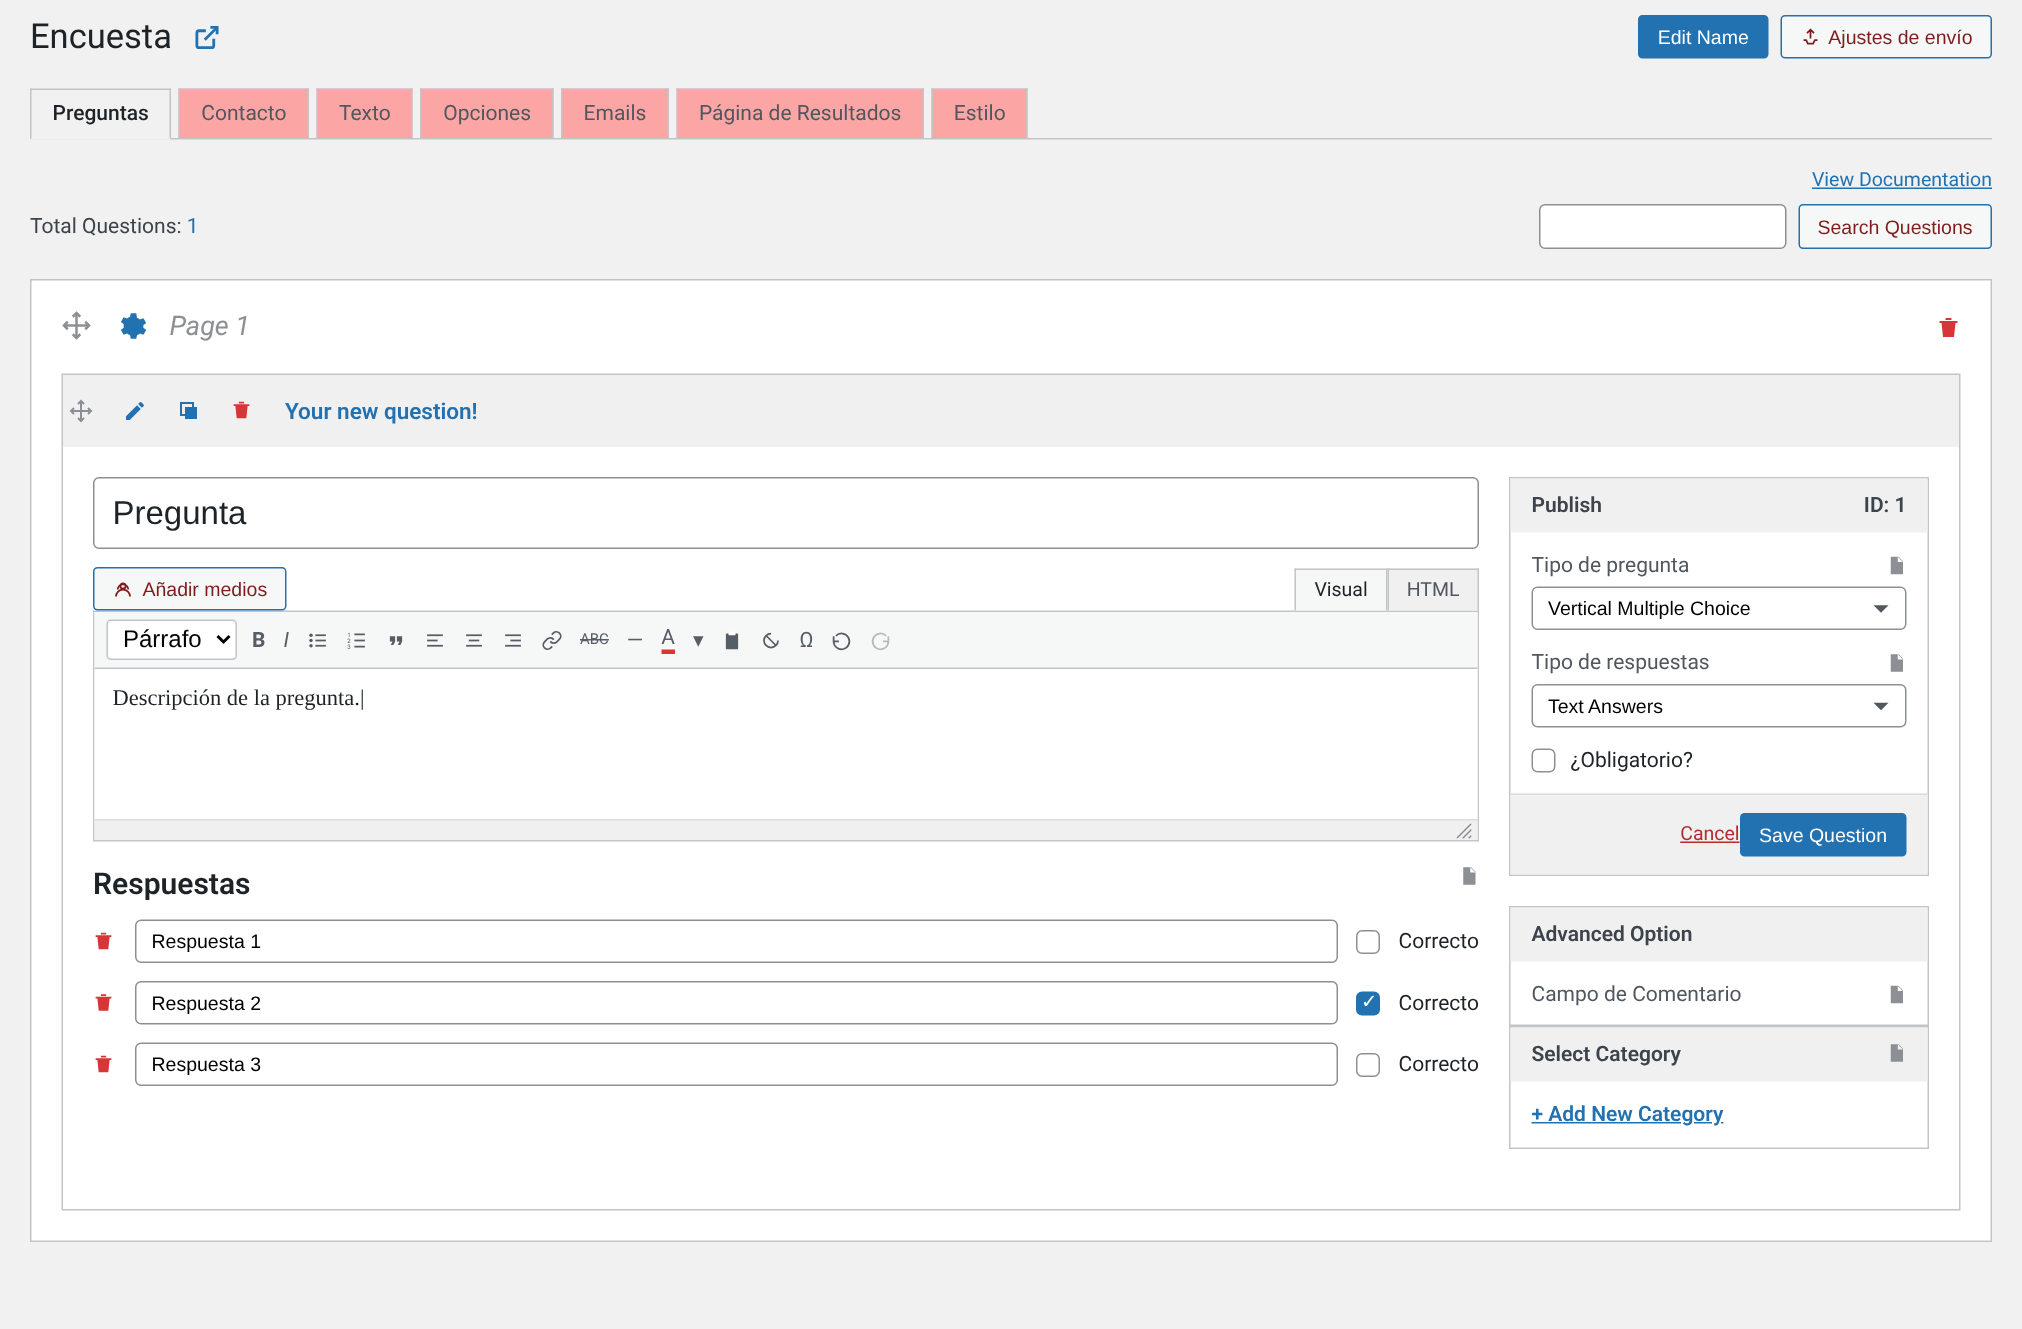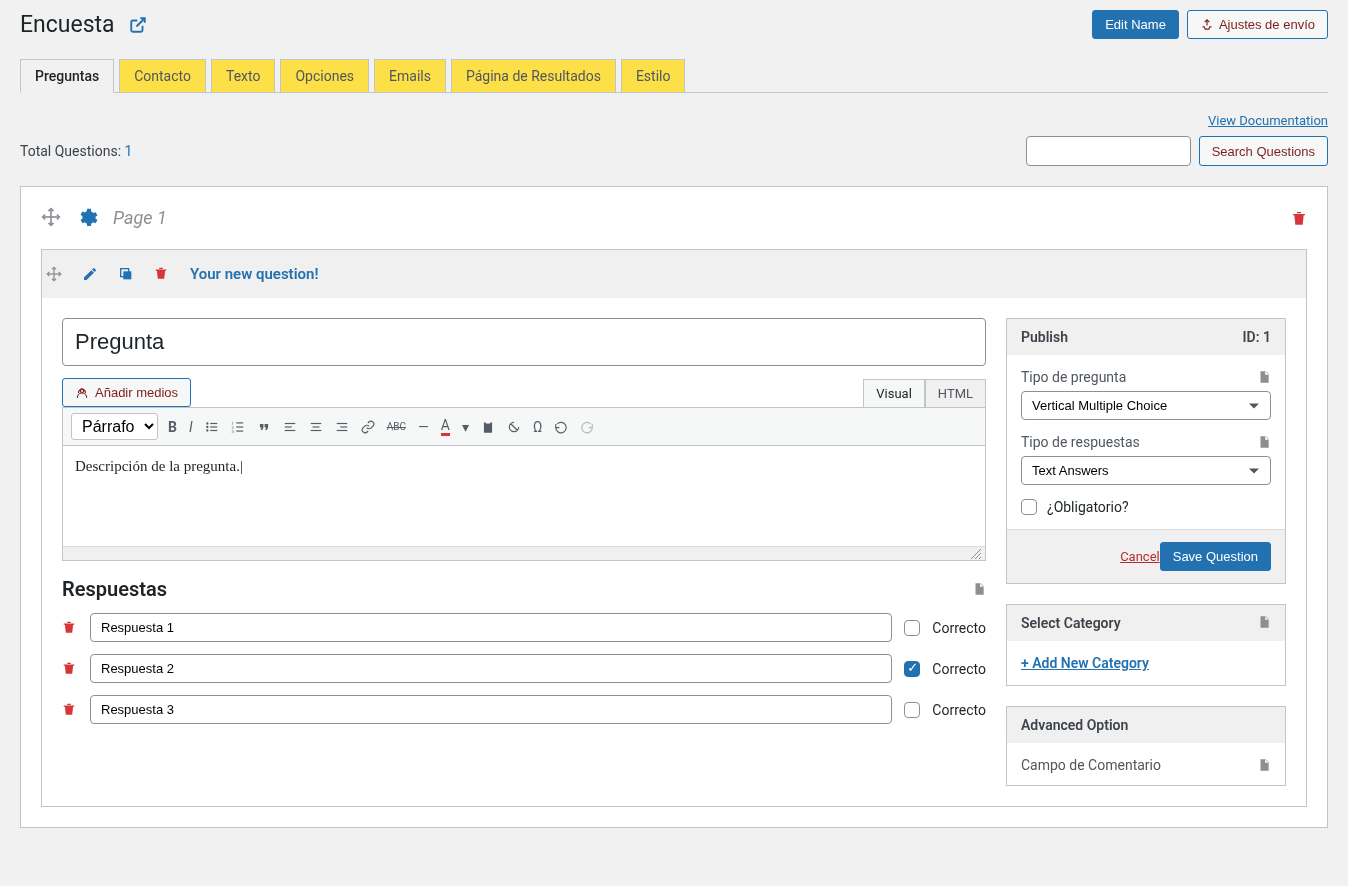--- a/index.html
+++ b/index.html
@@ -6,21 +6,21 @@
 body { font-family: -apple-system, BlinkMacSystemFont, "Segoe UI", Roboto, sans-serif; font-size: 13px; background: #f1f1f1; color: #3c434a; }
 .wrap { padding: 10px 20px 0 20px; }
 .header-row { display: flex; align-items: center; justify-content: space-between; margin-bottom: 20px; }
 .header-left { display: flex; align-items: center; gap: 14px; }
 .page-title { font-size: 23px; font-weight: 400; color: #1d2327; }
 .ext-link { color: #2271b1; font-size: 18px; }
 .header-right { display: flex; gap: 8px; }
 .btn-primary { background: #2271b1; color: #fff; border: 1px solid #2271b1; padding: 6px 12px; border-radius: 3px; font-size: 13px; cursor: pointer; }
 .btn-outline { background: #f6f7f7; color: #7f1d1d; border: 1px solid #2271b1; padding: 6px 12px; border-radius: 3px; font-size: 13px; cursor: pointer; display: flex; align-items: center; gap: 5px; }
 .tabs { display: flex; border-bottom: 1px solid #c3c4c7; margin-bottom: 20px; }
-.tab { padding: 8px 14px; background: #fde047; border: 1px solid #c3c4c7; border-bottom: none; margin-right: 5px; font-size: 14px; color: #50575e; cursor: pointer; }
+.tab { padding: 8px 14px; background: #fca5a5; border: 1px solid #c3c4c7; border-bottom: none; margin-right: 5px; font-size: 14px; color: #50575e; cursor: pointer; }
 .tab.active { background: #f1f1f1; border-bottom: 1px solid #f1f1f1; margin-bottom: -1px; color: #1d2327; font-weight: 500; }
 .doc-row { text-align: right; margin-bottom: 8px; }
 .doc-link { color: #2271b1; text-decoration: underline; font-size: 13px; }
 .total-row { display: flex; justify-content: space-between; align-items: center; margin-bottom: 20px; }
 .total-text { font-size: 14px; }
 .total-text .count { color: #2271b1; }
 .search-right { display: flex; gap: 8px; }
 .search-input { width: 165px; padding: 4px 8px; border: 1px solid #8c8f94; border-radius: 4px; background: #fff; height: 30px; }
 .main-card { background: #fff; border: 1px solid #c3c4c7; padding: 20px; }
 .page-head { display: flex; align-items: center; justify-content: space-between; margin-bottom: 20px; }
@@ -44,21 +44,21 @@
 .editor-tabs { display: flex; }
 .ed-tab { padding: 6px 12px; border: 1px solid #c3c4c7; border-bottom: none; background: #f0f0f1; font-size: 13px; color: #50575e; cursor: pointer; }
 .ed-tab.active { background: #f6f7f7; color: #1d2327; }
 .editor { border: 1px solid #c3c4c7; }
 .toolbar { background: #f6f7f7; border-bottom: 1px solid #c3c4c7; padding: 5px 8px; display: flex; align-items: center; gap: 10px; }
 .para-select { padding: 3px 6px; border: 1px solid #c3c4c7; border-radius: 3px; font-size: 16px; background:#fff; }
 .tb-icons { display: flex; gap: 12px; color: #555d66; font-size: 14px; align-items:center; }
 .tb-btn { cursor: pointer; display:inline-flex; }
 .editor-body { padding: 12px; min-height: 100px; font-family: Georgia, serif; font-size: 15px; color: #1d2327; background:#fff; }
 .resize-bar { background:#f0f0f1; height:14px; border-top:1px solid #dcdcde; display:flex; justify-content:flex-end; align-items:center; padding-right:4px; }
-.section-head { display: flex; justify-content: space-between; align-items: center; margin: 16px 0 12px; }
+.section-head { display: flex; justify-content: space-between; margin: 16px 0 12px; }
 .section-title { font-size: 20px; font-weight: 600; color: #1d2327; }
 .ans-row { display: flex; align-items: center; gap: 12px; margin-bottom: 12px; }
 .ans-input { flex: 1; padding: 6px 10px; border: 1px solid #8c8f94; border-radius: 4px; font-size: 13px; }
 .chk { width: 16px; height: 16px; border-radius: 4px; border: 1px solid #8c8f94; background:#fff; position:relative; }
 .chk.checked { background: #2271b1; border-color: #2271b1; }
 .chk.checked::after { content:"✓"; color:#fff; position:absolute; top:-2px; left:2px; font-size:13px; }
 .correct-label { font-size: 14px; color: #1d2327; }
 .side-card { border: 1px solid #c3c4c7; margin-bottom: 20px; background:#fff; }
 .side-head { background: #f0f0f1; padding: 10px 14px; display: flex; justify-content: space-between; font-weight: 600; font-size:14px; }
 .side-body { padding: 14px; }
@@ -380,46 +380,46 @@
                 <span class="chk"></span>
                 <span>¿Obligatorio?</span>
               </div>
             </div>
             <div class="side-foot">
               <a class="cancel-link">Cancel</a>
               <button class="btn-primary">Save Question</button>
             </div>
           </div>
 
+          <div class="side-card" style="margin-bottom:0">
+            <div class="side-head">
+              <span>Advanced Option</span>
+            </div>
+            <div class="side-body" style="padding-bottom:6px">
+              <div class="side-label-row">
+                <span>Campo de Comentario</span>
+                <span class="pg-icon">
+                    <svg width="14" height="14" viewBox="0 0 24 24" fill="currentColor">
+                      <path d="M6 2h9l5 5v15H6zM14 2v6h6"></path>
+                    </svg>
+                  </span>
+              </div>
+            </div>
+          </div>
+
           <div class="side-card">
             <div class="side-head">
               <span>Select Category</span>
               <span class="pg-icon">
                   <svg width="14" height="14" viewBox="0 0 24 24" fill="currentColor">
                     <path d="M6 2h9l5 5v15H6zM14 2v6h6"></path>
                   </svg>
                 </span>
             </div>
             <div class="side-body">
               <a class="add-cat">+ Add New Category</a>
             </div>
           </div>
-
-          <div class="side-card" style="margin-bottom:0">
-            <div class="side-head">
-              <span>Advanced Option</span>
-            </div>
-            <div class="side-body" style="padding-bottom:6px">
-              <div class="side-label-row">
-                <span>Campo de Comentario</span>
-                <span class="pg-icon">
-                    <svg width="14" height="14" viewBox="0 0 24 24" fill="currentColor">
-                      <path d="M6 2h9l5 5v15H6zM14 2v6h6"></path>
-                    </svg>
-                  </span>
-              </div>
-            </div>
-          </div>
         </div>
       </div>
     </div>
   </div>
 </div>
 
 </body></html>

